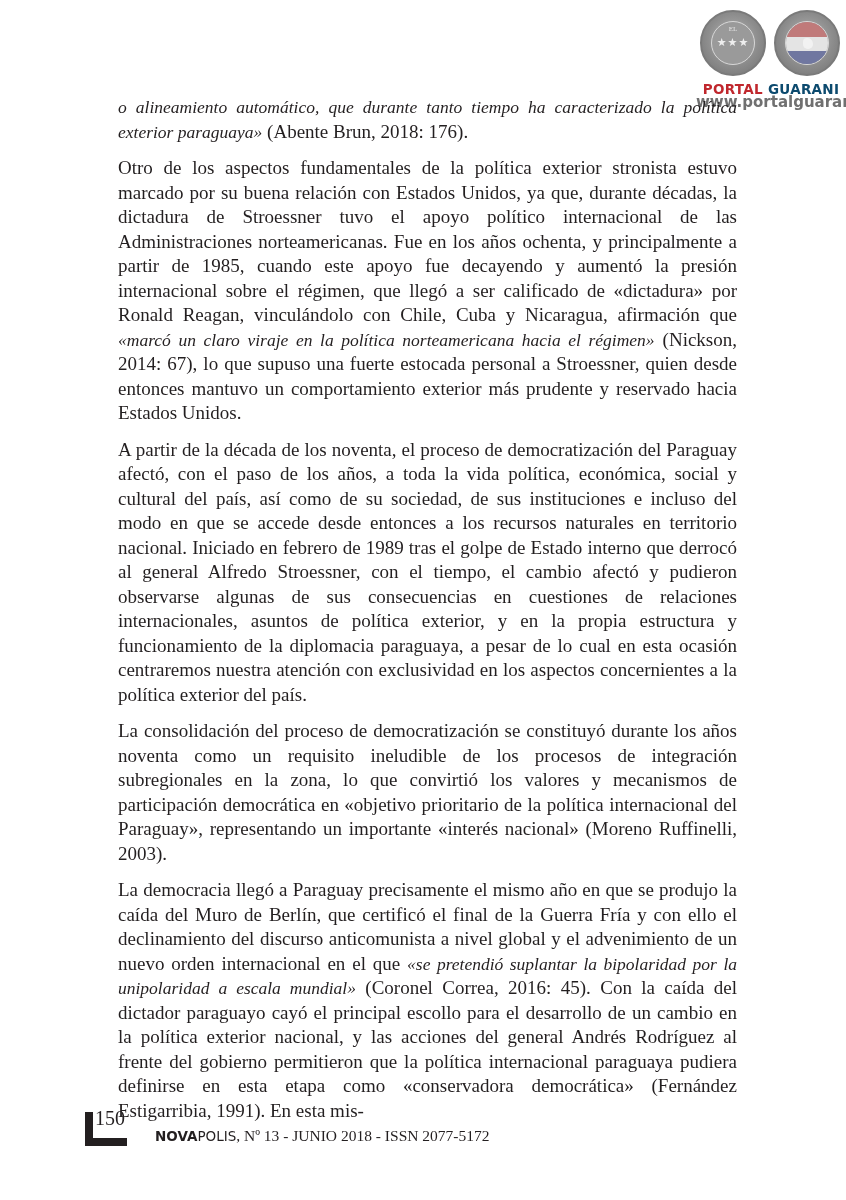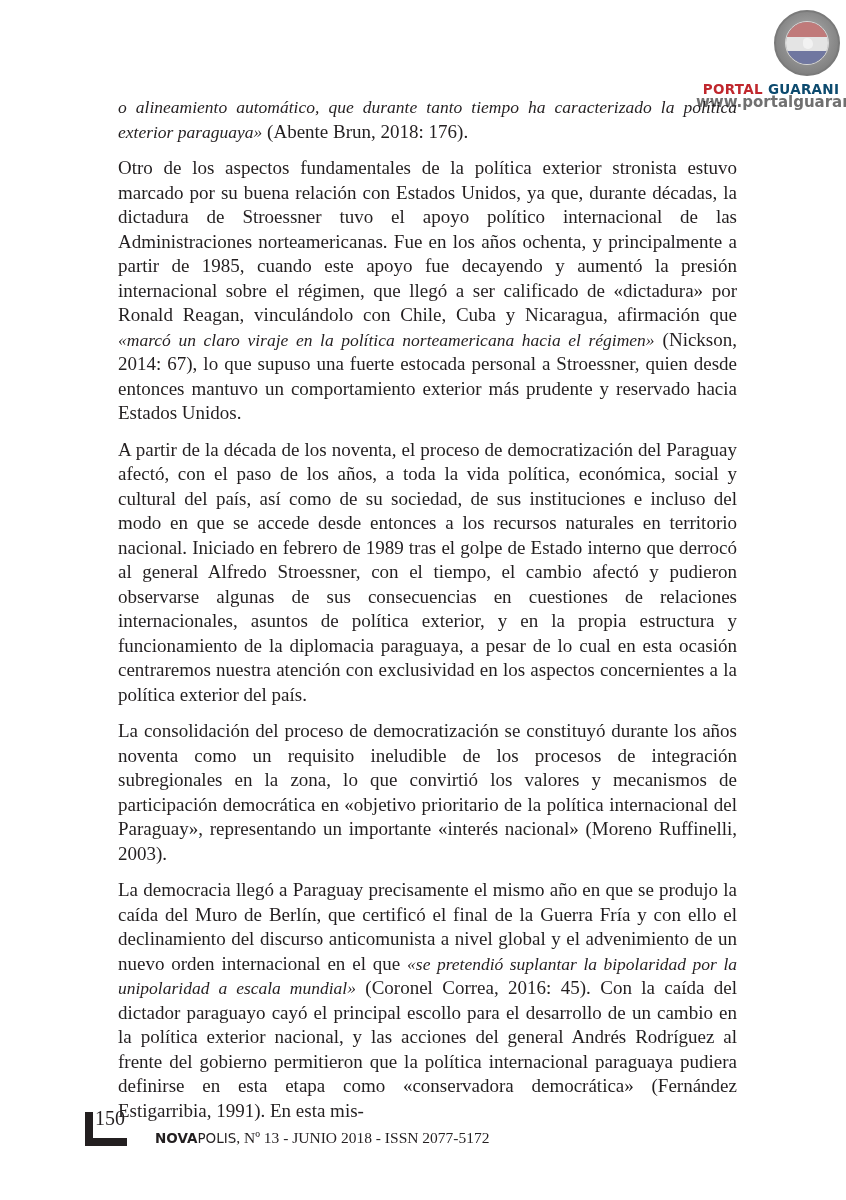--- a/index.html
+++ b/index.html
@@ -52,29 +52,35 @@
       font-size: 19px; line-height: 24.5px; text-align: justify; hyphens: manual;
     }
     .content p { margin: 0 0 12px 8px; }
     .content p.first { margin-bottom: 12px; }
     .content i { font-size: 17.5px; }
 
     .footer-mark-v { position: absolute; left: 85px; top: 1112px; width: 8px; height: 34px; background: #231f20; }
     .footer-mark-h { position: absolute; left: 85px; top: 1138px; width: 42px; height: 8px; background: #231f20; }
     .page-number { position: absolute; left: 95px; top: 1109px; font-size: 20px; line-height: 18px; color: #231f20; }
     .journal-line {
-      position: absolute; left: 155px; top: 1126px; font-size: 15.5px; line-height: 24px; color: #231f20; white-space: nowrap;
+      position: absolute; left: 155px; top: 1126px; font-size: 15.5px; line-height: 19px; color: #231f20; white-space: nowrap;
     }
     .journal-line .brand { font-family: "DejaVu Sans", sans-serif; font-size: 13.5px; }
     .journal-line .brand b { font-weight: bold; }
   </style>
 </head>
 <body>
 
 <div class="logo">
+  <div class="seal left">
+    <div class="inner">
+      <div class="el">EL</div>
+      <div class="stars">★★★</div>
+    </div>
+  </div>
   <div class="seal right">
     <div class="inner">
       <div class="band b1"></div>
         <div class="band b2"></div>
         <div class="band b3"></div>
       <div class="shape"></div>
     </div>
   </div>
   <div class="logo-title">
     <span class="w1">PORTAL</span>

